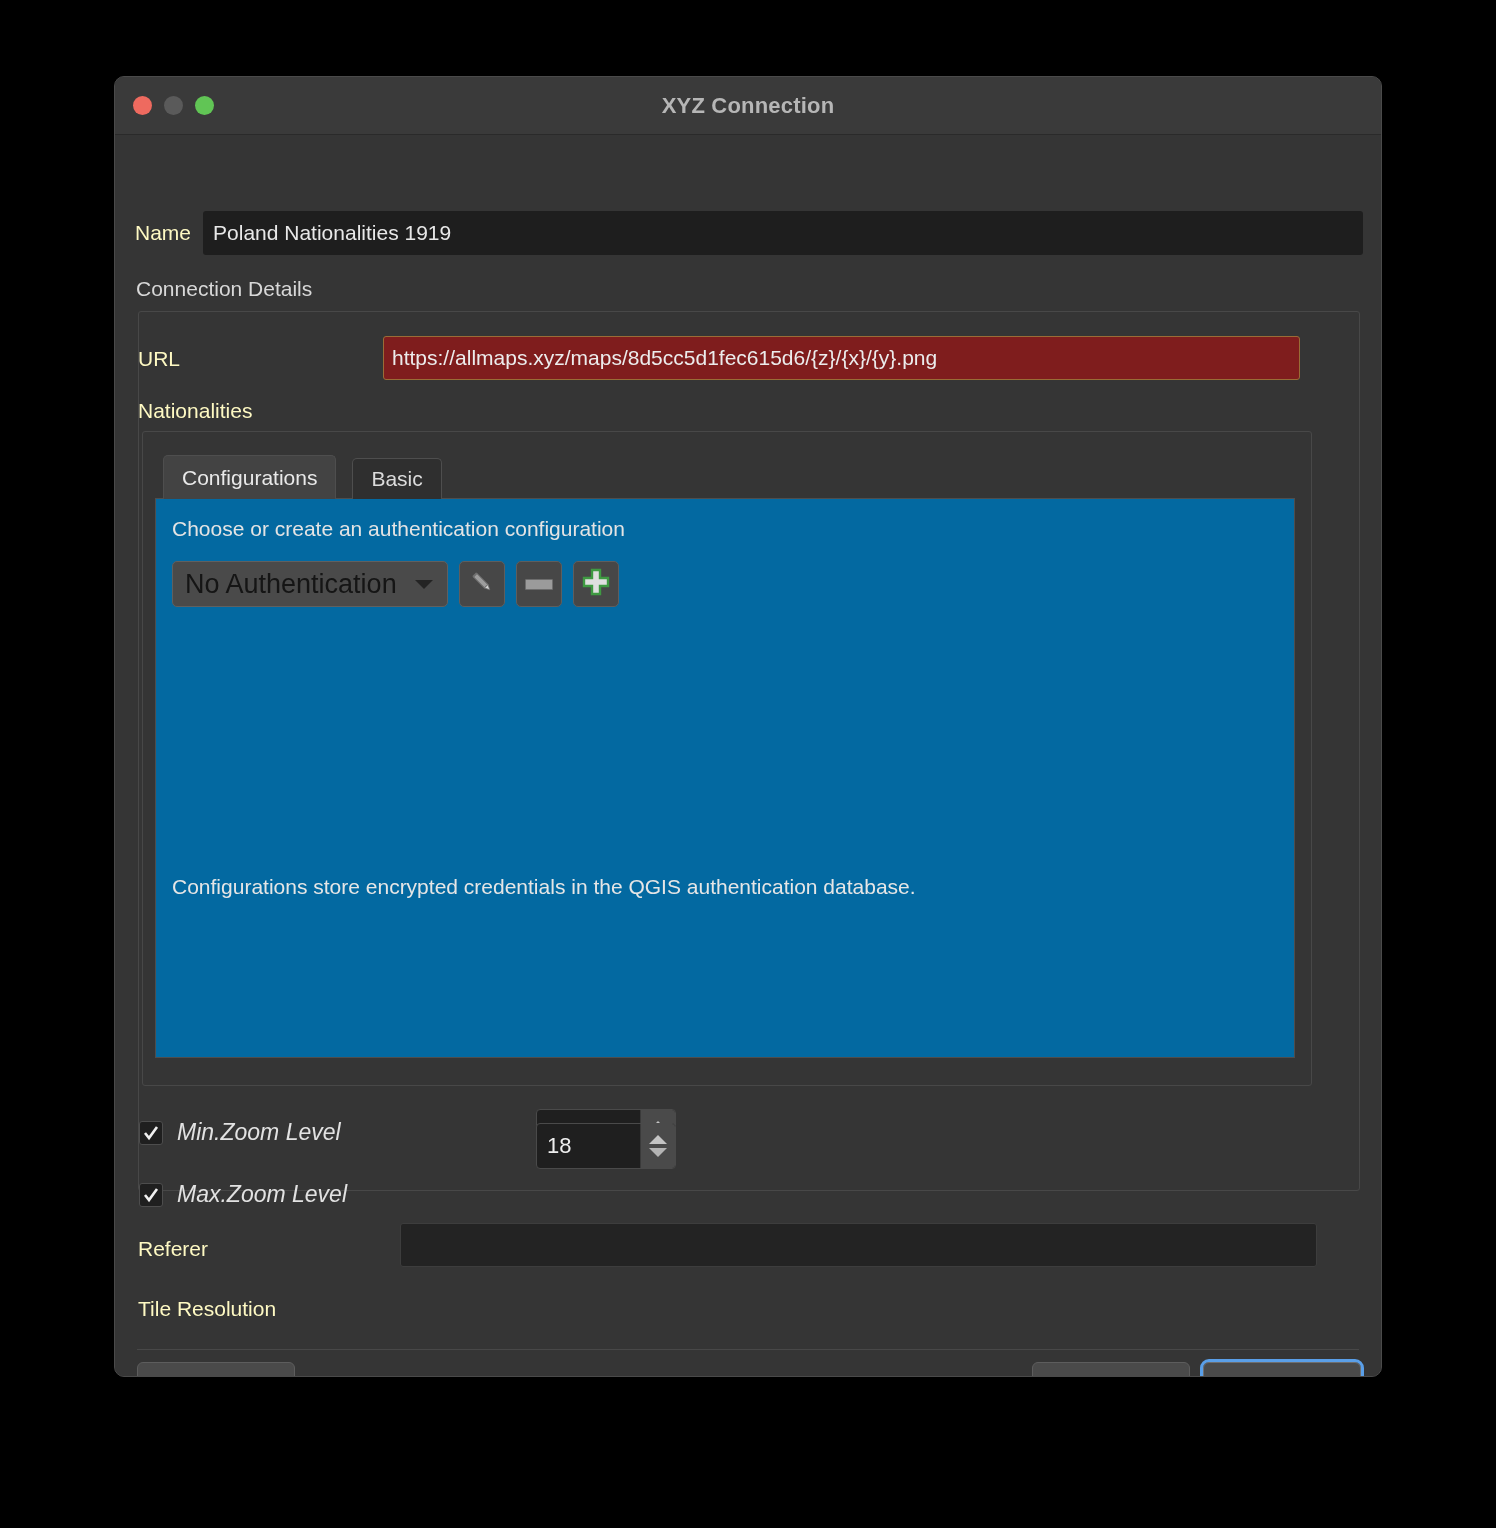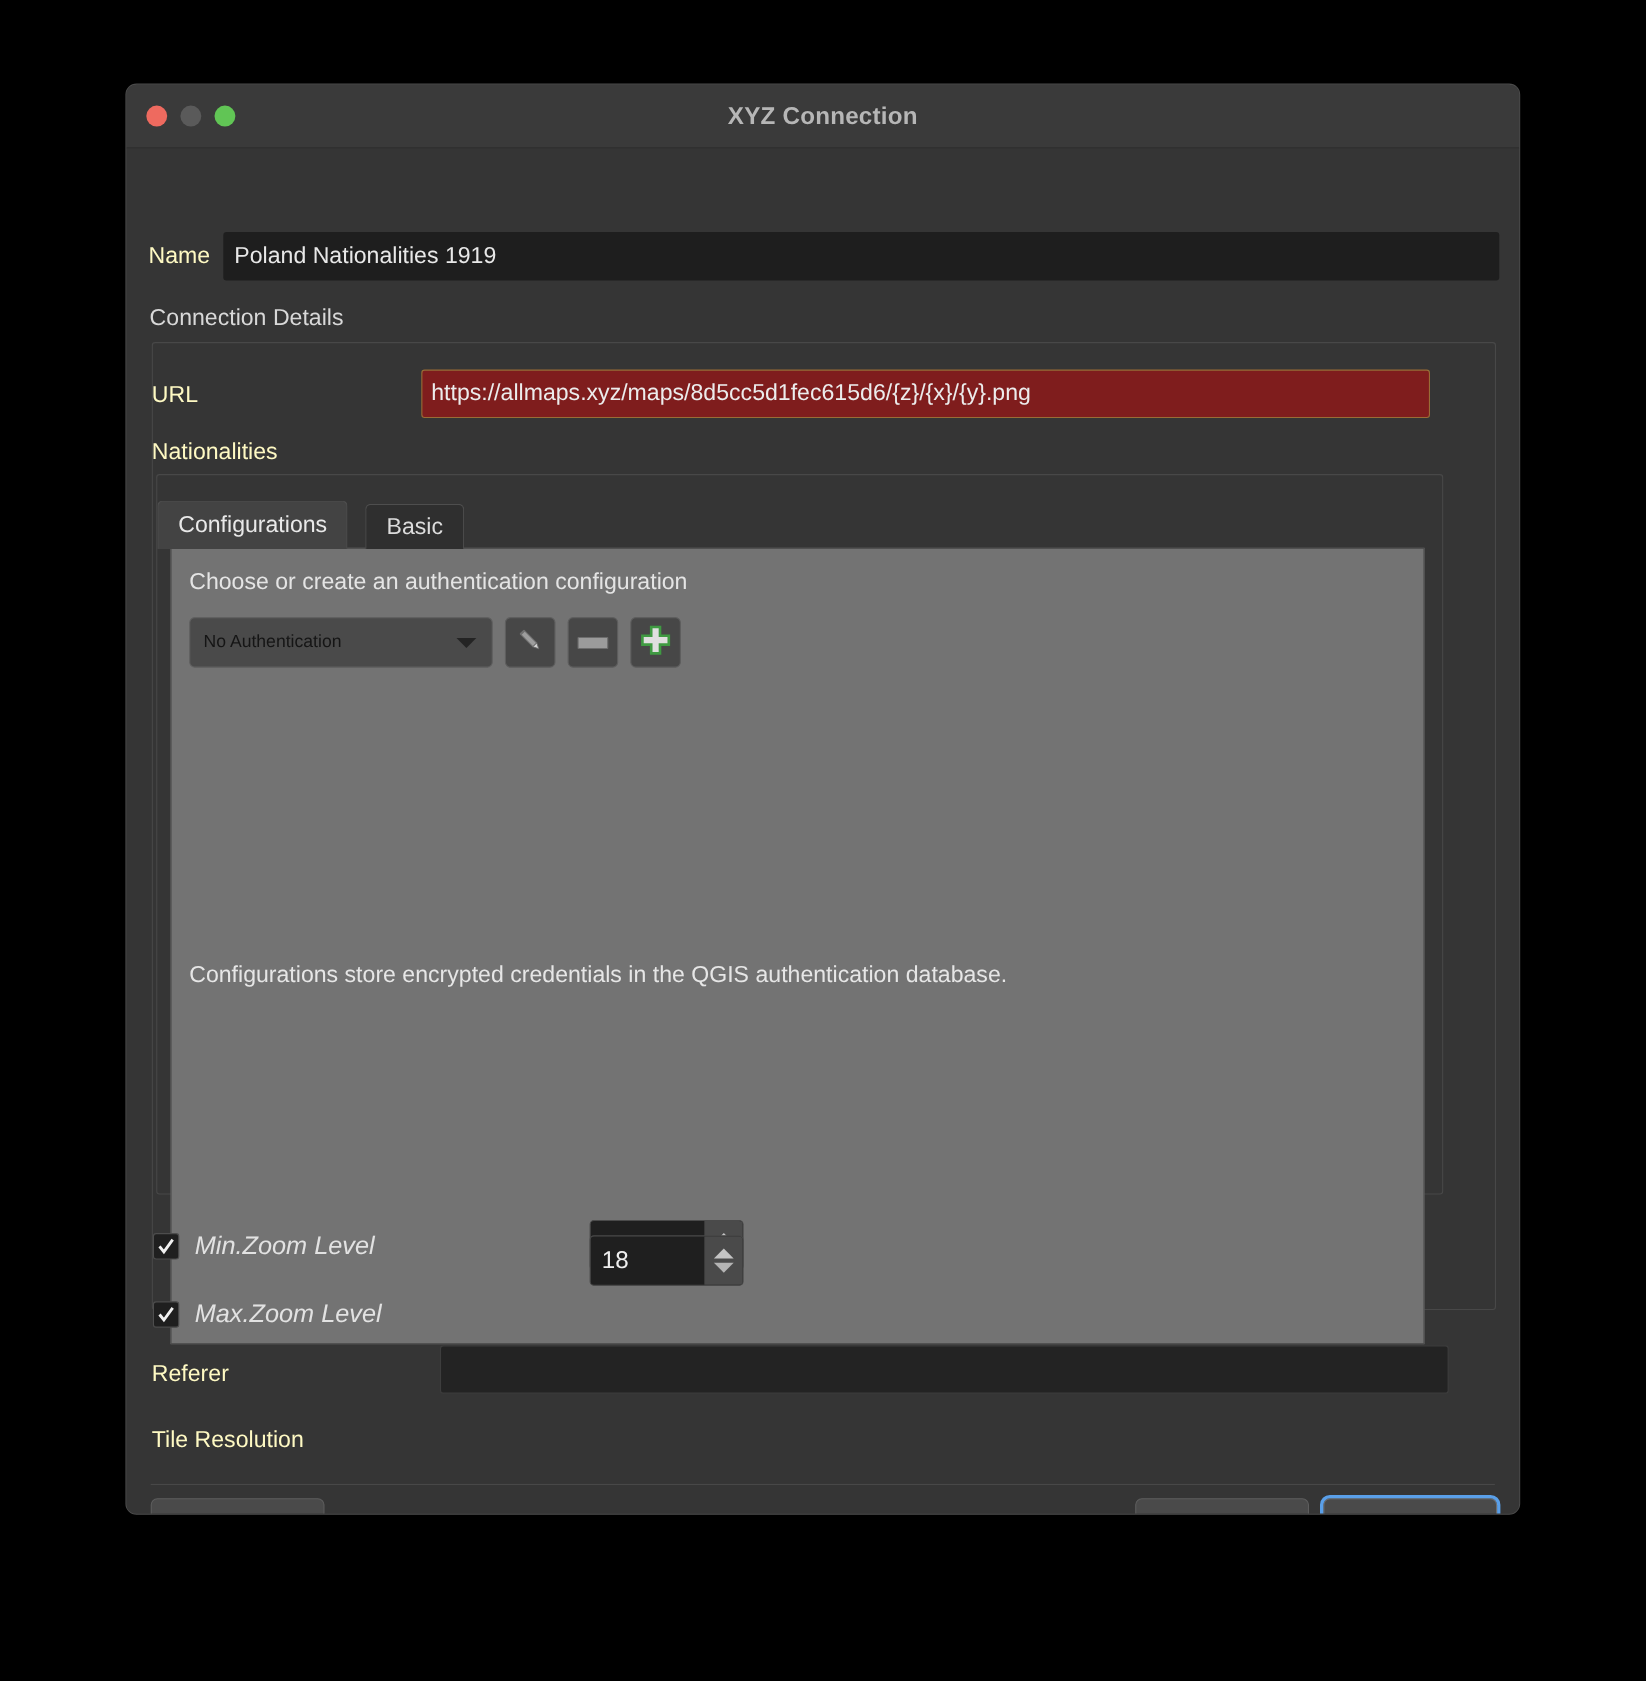--- a/index.html
+++ b/index.html
@@ -136,21 +136,21 @@
     left: 27px; top: 296px;
     width: 1170px;
     height: 655px;
     border: 1px solid #484848;
     border-radius: 3px;
     box-sizing: border-box;
   }
 
   .tabbar {
     position: absolute;
-    left: 28px; top: 320px;
+    left: 48px; top: 320px;
     display: flex;
     align-items: flex-end;
     gap: 0px;
     z-index: 3;
     justify-content: space-between;
   }
   .tab {
     height: 44px;
     padding: 0 18px;
     display: flex;
@@ -173,22 +173,22 @@
     background: #2f2f2f;
     color: #dcdcdc;
     margin-left: 16px;
     height: 41px;
   }
 
   .auth-panel {
     position: absolute;
     left: 40px; top: 363px;
     width: 1140px;
-    height: 724px;
-    background: #737373;
+    height: 560px;
+    background: #0369a1;
     border: 1px solid #4e4e4e;
     box-sizing: border-box;
     padding-left: 27px;
   }
 
   .auth-heading {
     position: absolute;
     left: 16px; top: 18px;
     color: #e4e4e4;
     font-size: 21px;
@@ -205,21 +205,21 @@
     width: 276px;
     height: 46px;
     background: #4a4a4a;
     border: 1px solid #606060;
     border-radius: 5px;
     display: flex;
     align-items: center;
     padding: 0 12px;
     box-sizing: border-box;
     color: #151515;
-    font-size: 16px;
+    font-size: 27px;
     position: relative;
     cursor: pointer;
   }
   .combo .arrow {
     position: absolute;
     right: 14px;
     width: 0; height: 0;
     border-left: 9px solid transparent;
     border-right: 9px solid transparent;
     border-top: 9px solid #242424;

